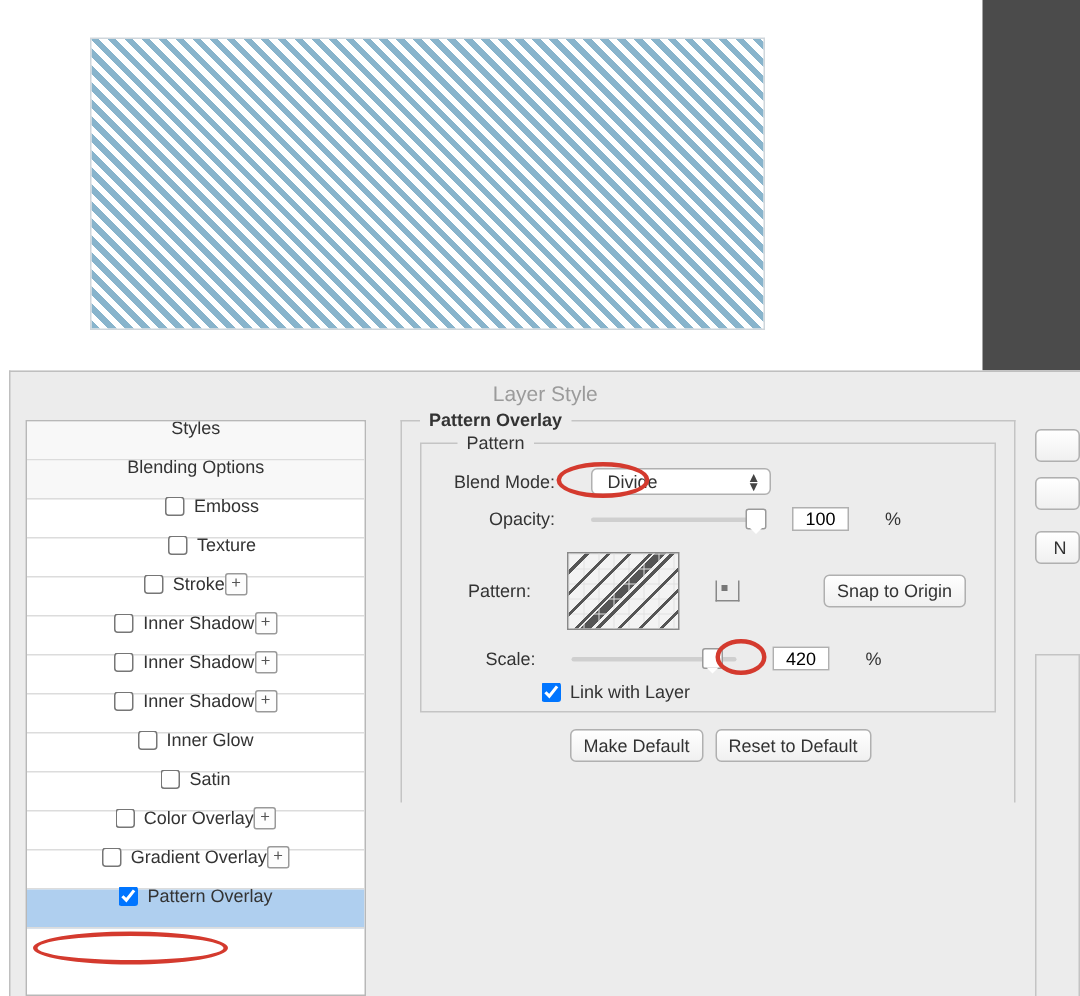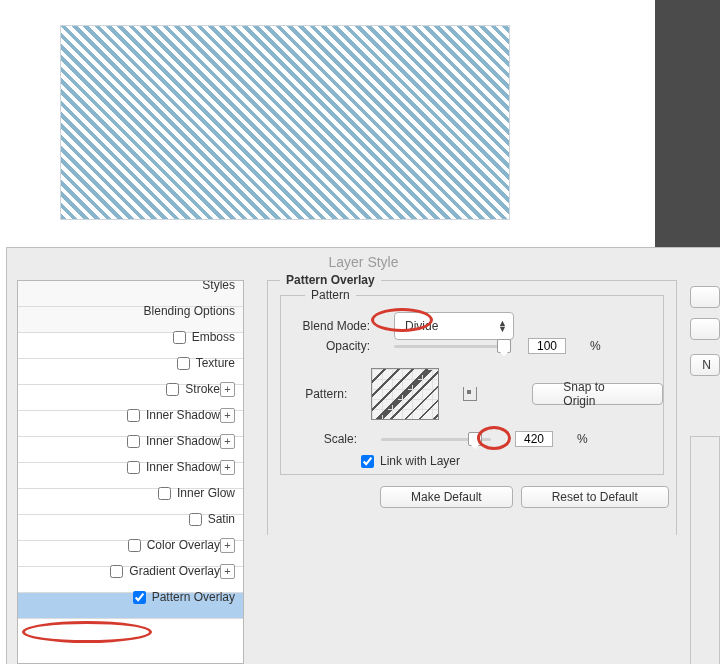--- a/index.html
+++ b/index.html
@@ -53,21 +53,21 @@
     left: 10px; top: 32px;
     width: 227px;
     bottom: 0;
     border: 1px solid #b8b8b8;
     background: #fff;
     overflow: hidden;
   }
   .row {
     display: flex;
     align-items: center;
-    justify-content: flex-end;
+    justify-content: center;
     height: 26px;
     padding: 0 8px 17px 8px;
     border-bottom: 1px solid #dcdcdc;
   }
   .row .cell-left {
     display: flex; align-items: center; gap: 6px;
   }
   .row.header { background:#f8f8f8; font-weight:400; }
   .row input[type="checkbox"] {
     width: 13px; height: 13px;
@@ -110,21 +110,21 @@
     position:absolute; top:-8px; left:24px;
     background:#ececec; padding:0 6px;
     font-size:12px;
   }
   .ctrl-row {
     position:absolute; display:flex; align-items:center;
     gap:24px;
   }
   .label { width: 85px; text-align:right; font-size:12px; }
   .select {
-    height: 28px;
+    height: 18px;
     border: 1px solid #b0b0b0;
     border-radius: 4px;
     background: #fff;
     display:flex; align-items:center; justify-content:space-between;
     padding: 0 6px 0 10px;
     font-size: 12px;
   }
   .select .arrows { font-size:9px; color:#444; line-height:6px;}
   .slider {
     position: relative;
@@ -173,21 +173,21 @@
   .little-icon {
     width:16px; height:14px; border:1px solid #888; border-top:none;
     background:#ececec; position:relative;
   }
   .little-icon::before {
     content:""; position:absolute; left:3px; top:3px; width:4px; height:4px;
     background:#777;
   }
   .btn {
     height: 22px;
-    padding: 0 30px;
+    padding: 0 8px;
     border:1px solid #b0b0b0;
     border-radius: 4px;
     background: linear-gradient(#ffffff,#f0f0f0);
     font-size:12px;
     display:flex; align-items:center; justify-content:center;
   }
   .buttons-bottom {
     position:absolute; top:205px; left:112px; display:flex; gap:8px;
   }
   .link-row { display:flex; align-items:center; gap:6px; }

